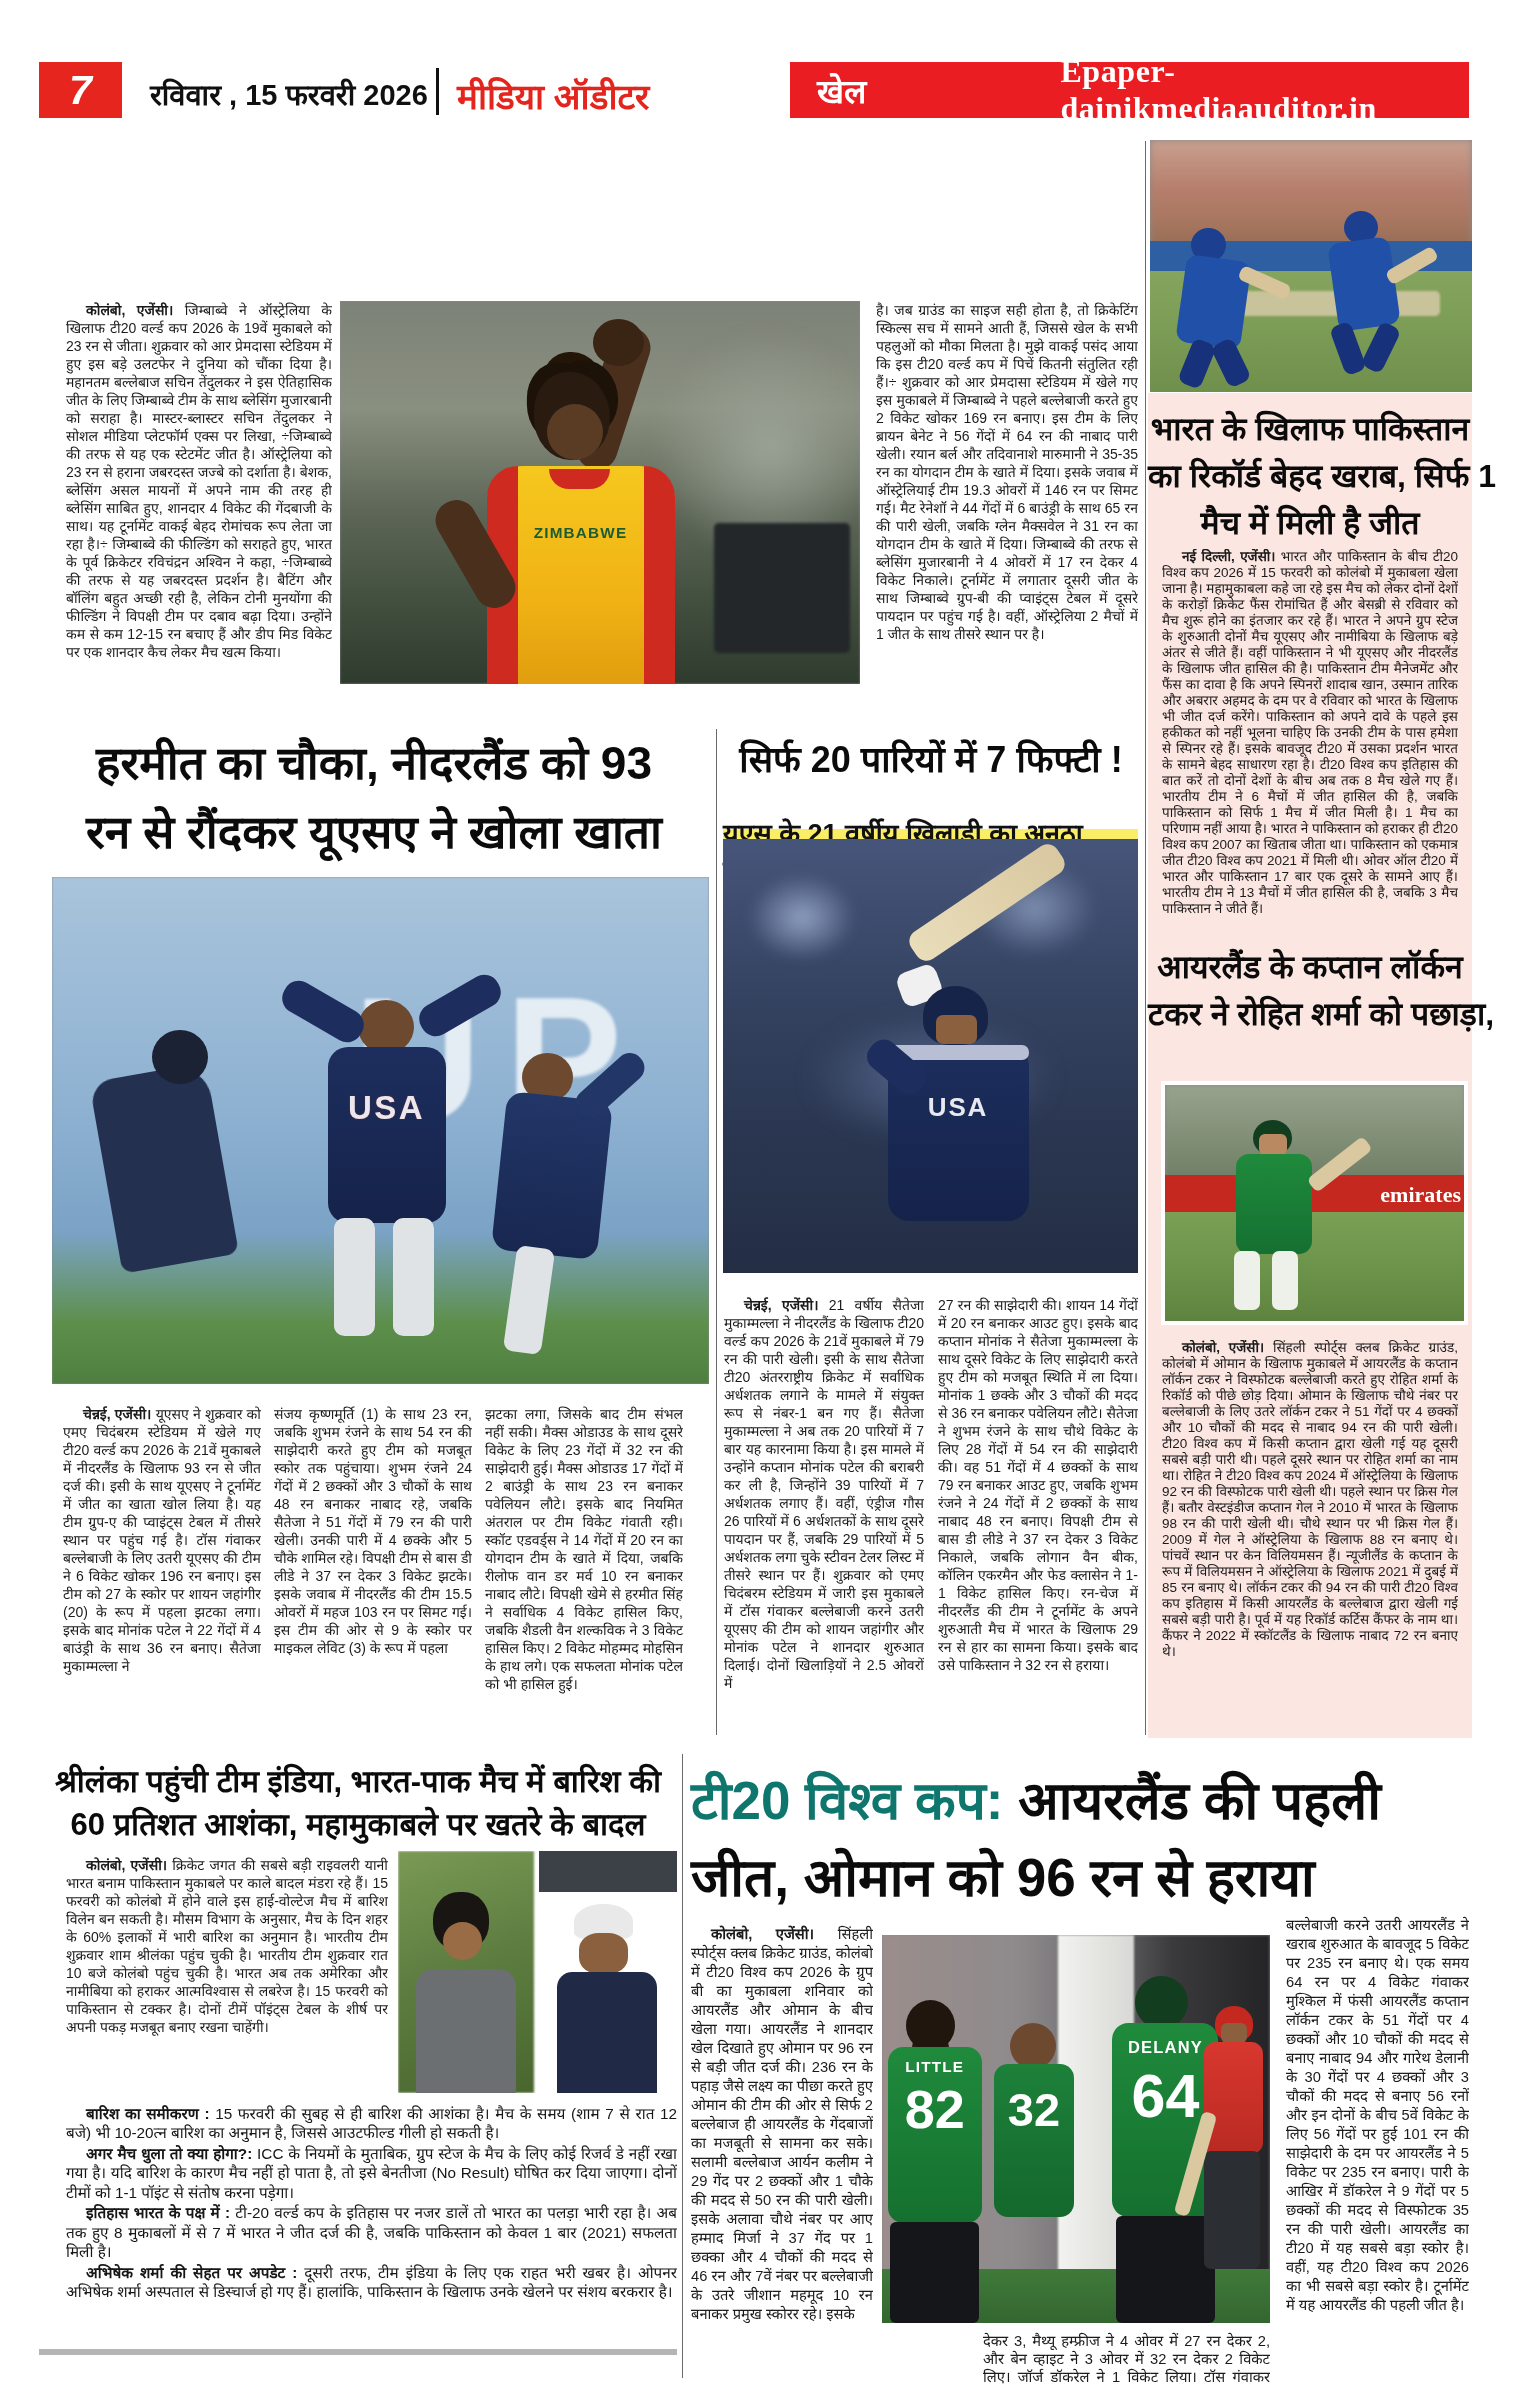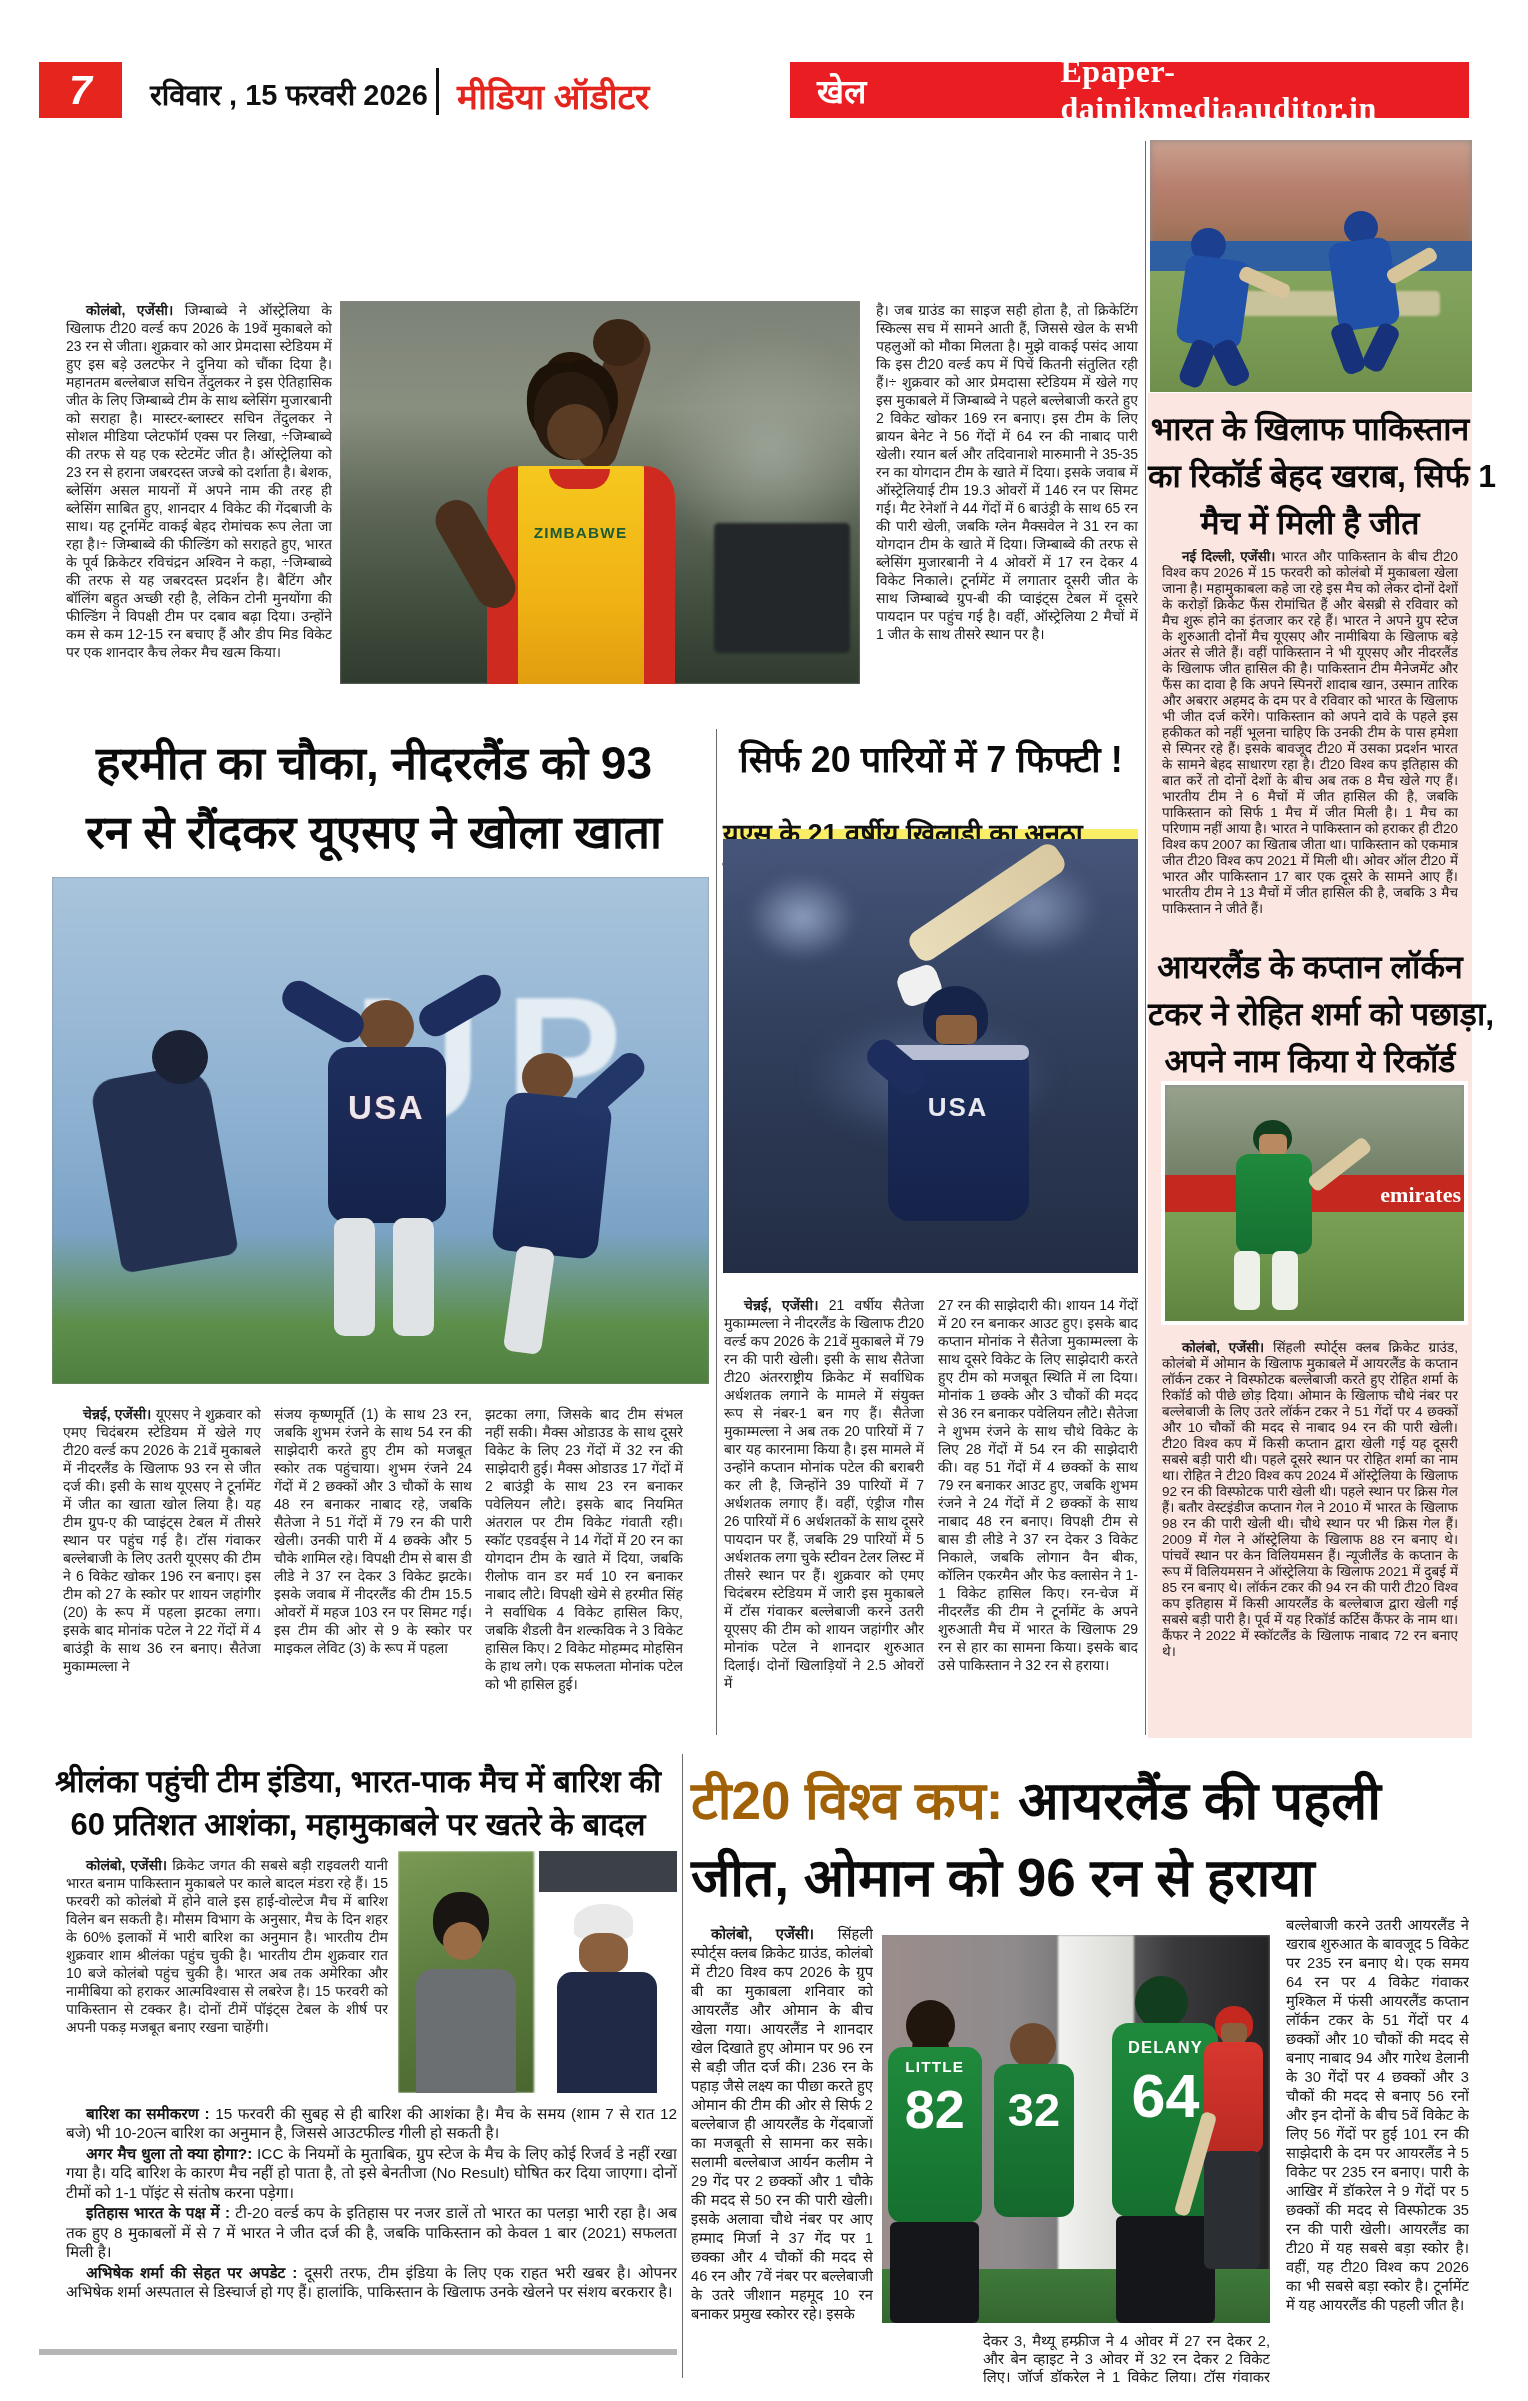--- a/index.html
+++ b/index.html
@@ -17,21 +17,21 @@
   .band .sec{font-weight:900;font-size:33px;margin-left:27px;}
   .band .url{font-family:"Liberation Serif",serif;font-weight:700;font-size:32px;margin-left:194px;letter-spacing:0.6px;}
   
   .hl{font-weight:900;color:#0b0b0b;text-align:center;white-space:nowrap;}
   .hl-main{font-size:54px;line-height:80px;}
   .hl-side{font-size:32px;line-height:47px;}
   .hl-harmeet{font-size:46px;line-height:69px;}
   .hl-fifty{font-size:36px;line-height:54px;}
   .hl-rain{font-size:31px;line-height:43px;}
   .hl-ire{font-size:53px;line-height:80px;text-align:left;}
-  .red{color:#a16207;}
+  .red{color:#0f766e;}
   .yellowbar{background:#f9ee65;display:flex;align-items:center;justify-content:center;
              font-weight:900;font-size:27px;color:#111;}
   
   .bt{text-align:justify;overflow:hidden;font-size:14px;line-height:18px;color:#1b1b1b;}
   .bt p{margin:0;text-indent:20px;}
   .bt b{font-weight:700;}
   .side-bt{font-size:13.5px;line-height:16px;}
   .sect p{margin:0 0 1.2px 0;text-indent:20px;font-size:15.3px;line-height:19.4px;text-align:justify;}
   .sect b{font-weight:900;}
   
@@ -118,21 +118,20 @@
     </div>
 
     <div class="abs bt side-bt" style="left:14px;top:156px;width:296px;height:376px;">
       <p><b>नई दिल्ली, एजेंसी।</b>
          <span>भारत और पाकिस्तान के बीच टी20 विश्व कप 2026 में 15 फरवरी को कोलंबो में मुकाबला खेला जाना है। महामुकाबला कहे जा रहे इस मैच को लेकर दोनों देशों के करोड़ों क्रिकेट फैंस रोमांचित हैं और बेसब्री से रविवार को मैच शुरू होने का इंतजार कर रहे हैं। भारत ने अपने ग्रुप स्टेज के शुरुआती दोनों मैच यूएसए और नामीबिया के खिलाफ बड़े अंतर से जीते हैं। वहीं पाकिस्तान ने भी यूएसए और नीदरलैंड के खिलाफ जीत हासिल की है। पाकिस्तान टीम मैनेजमेंट और फैंस का दावा है कि अपने स्पिनरों शादाब खान, उस्मान तारिक और अबरार अहमद के दम पर वे रविवार को भारत के खिलाफ भी जीत दर्ज करेंगे। पाकिस्तान को अपने दावे के पहले इस हकीकत को नहीं भूलना चाहिए कि उनकी टीम के पास हमेशा से स्पिनर रहे हैं। इसके बावजूद टी20 में उसका प्रदर्शन भारत के सामने बेहद साधारण रहा है। टी20 विश्व कप इतिहास की बात करें तो दोनों देशों के बीच अब तक 8 मैच खेले गए हैं। भारतीय टीम ने 6 मैचों में जीत हासिल की है, जबकि पाकिस्तान को सिर्फ 1 मैच में जीत मिली है। 1 मैच का परिणाम नहीं आया है। भारत ने पाकिस्तान को हराकर ही टी20 विश्व कप 2007 का खिताब जीता था। पाकिस्तान को एकमात्र जीत टी20 विश्व कप 2021 में मिली थी। ओवर ऑल टी20 में भारत और पाकिस्तान 17 बार एक दूसरे के सामने आए हैं। भारतीय टीम ने 13 मैचों में जीत हासिल की है, जबकि 3 मैच पाकिस्तान ने जीते हैं।</span></p>
     </div>
 
     <div class="abs hl hl-side" style="left:0;top:551px;width:324px;">
       <div>आयरलैंड के कप्तान लॉर्कन</div>
       <div>टकर ने रोहित शर्मा को पछाड़ा,</div>
-      <div>अपने नाम किया ये रिकॉर्ड</div>
     </div>
 
     <div class="ph" style="left:13px;top:688px;width:299px;height:236px;border:4.7px solid #ffffff;">
       <div style="left:0;top:0;width:100%;height:42%;background:linear-gradient(180deg,#98a38e,#7f8c74 60%,#6d7d62 100%);filter:blur(2.9px);"></div>
       <div style="left:0;top:38%;width:100%;height:16%;background:#c4281e;"></div>
       <div class="jersey-txt" style="left:55%;top:41%;width:44%;font-size:22px;font-family:'Liberation Serif',serif;font-weight:700;text-transform:lowercase;text-align:right;">emirates</div>
       <div style="left:0;top:54%;width:100%;height:46%;background:linear-gradient(180deg,#79a055,#6a9148 60%,#5e8340 100%);"></div>
 
       <div style="left:88px;top:35px;width:39px;height:36px;background:#123d1f;border-radius:50%;"></div>
       <div style="left:94px;top:49px;width:28px;height:21px;background:#b98a62;border-radius:5.9px;"></div>

